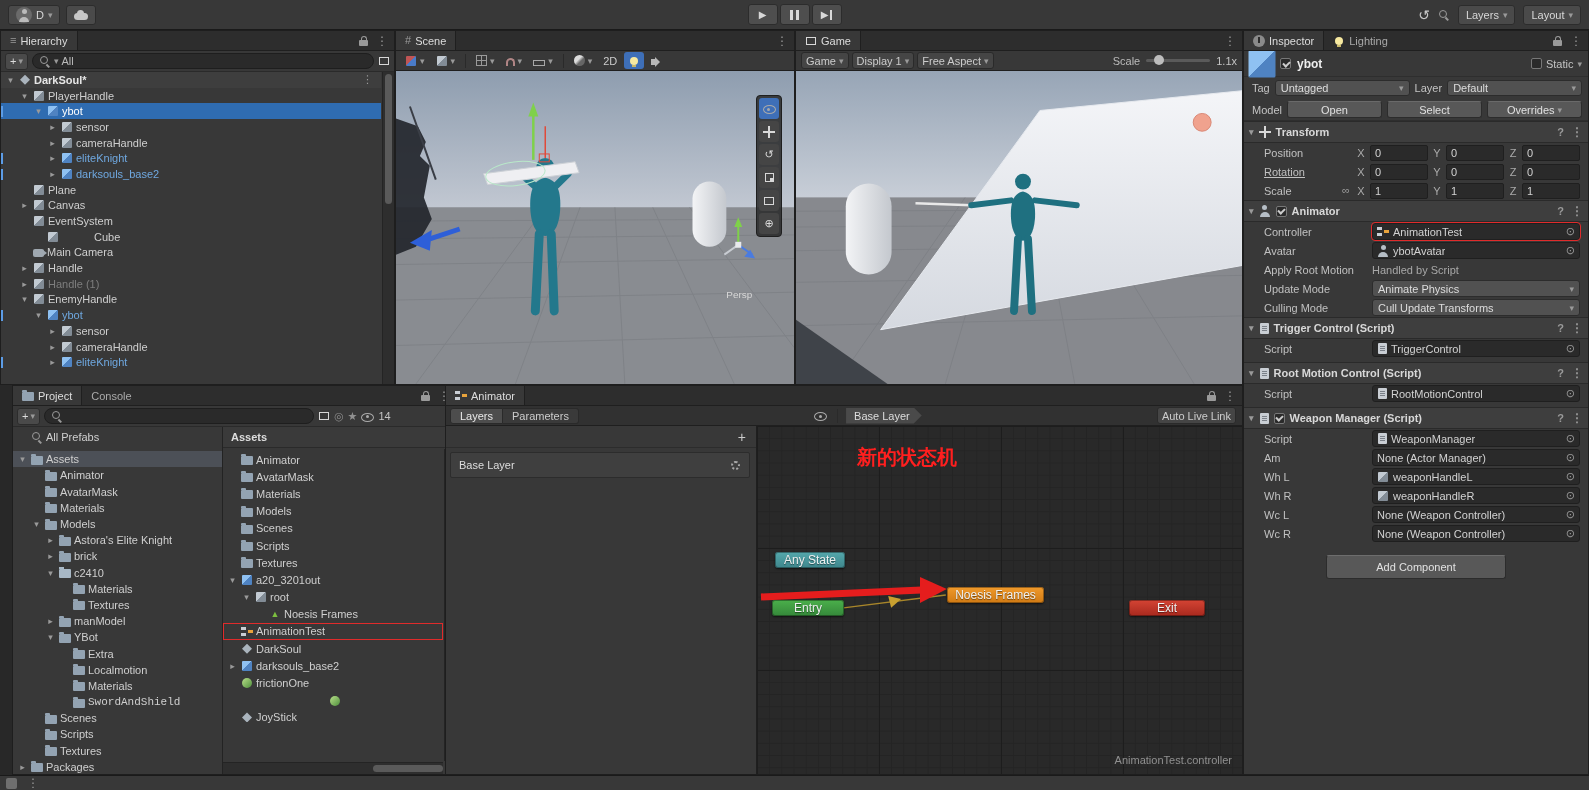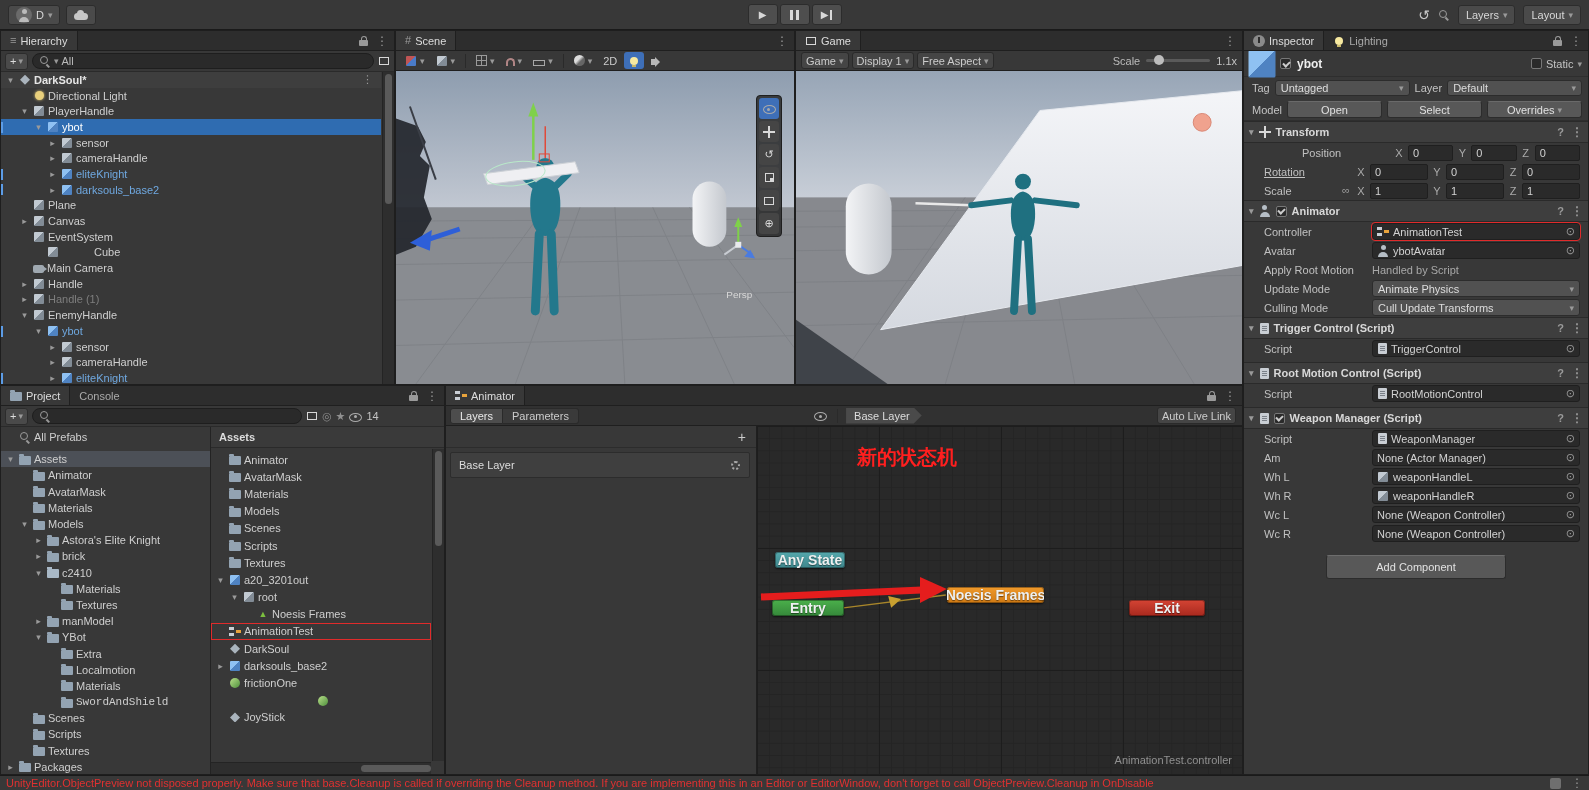--- a/index.html
+++ b/index.html
@@ -127,21 +127,21 @@
 .static-val{color:#a8a8a8}
 .infobox{position:relative;margin:5px 8px;background:#404040;border:1px solid #2a2a2a;border-radius:3px;padding:5px 6px 5px 30px;font-size:10px;line-height:12.5px;color:#cfcfcf;white-space:pre-line}
 .infobox .ic-info{position:absolute;left:7px;top:50%;margin-top:-8px;width:16px;height:16px}
 .infobox .ic-info:after{left:7px;top:3px;width:2px;height:8px}
 .add-btn{width:180px;height:24px;margin:8px auto;background:#585858;border:1px solid #2c2c2c;border-top-color:#6d6d6d;border-radius:3px;display:flex;align-items:center;justify-content:center;color:#e2e2e2}
 .comp-gap{height:4px}
 .cb{width:11px;height:11px;border:1px solid #777;background:#2a2a2a;border-radius:2px;position:relative;flex:none}
 .cb.on:after{content:"";position:absolute;left:1.5px;top:1.5px;width:5px;height:3px;border-left:2px solid #ccc;border-bottom:2px solid #ccc;transform:rotate(-45deg)}
 
 .graph{position:absolute;left:310px;top:40px;right:0;bottom:0;background:#292929;border-left:1px solid #1f1f1f;overflow:hidden;background-image:linear-gradient(#1d1d1d 1px,transparent 1px),linear-gradient(90deg,#1d1d1d 1px,transparent 1px),linear-gradient(#242424 1px,transparent 1px),linear-gradient(90deg,#242424 1px,transparent 1px);background-size:122px 122px,122px 122px,12.2px 12.2px,12.2px 12.2px}
-.gnode{position:absolute;display:flex;align-items:center;justify-content:center;font-size:14px;font-weight:bold;color:#eef0f0;border-radius:3px;box-shadow:0 1px 2px rgba(0,0,0,.6),inset 0 0 0 1px rgba(0,0,0,.35);text-shadow:0 1px 1px rgba(0,0,0,.5);white-space:nowrap;overflow:hidden}
+.gnode{position:absolute;display:flex;align-items:center;justify-content:center;font-size:12px;font-weight:normal;color:#eef0f0;border-radius:3px;box-shadow:0 1px 2px rgba(0,0,0,.6),inset 0 0 0 1px rgba(0,0,0,.35);text-shadow:0 1px 1px rgba(0,0,0,.5);white-space:nowrap;overflow:hidden}
 .gnode.anystate{background:linear-gradient(#55a8ac,#3e868c)}
 .gnode.entry{background:linear-gradient(#4bb04b,#35883a)}
 .gnode.orange{background:linear-gradient(#f09a2c,#d07a14)}
 .gnode.exit{background:linear-gradient(#d44434,#a8291e)}
 .graph-note{position:absolute;left:100px;top:18px;color:#ff1f1f;font-size:20px;font-weight:bold;font-family:sans-serif}
 .graph-footer{position:absolute;right:10px;bottom:8px;color:#909090}
 .graph svg{position:absolute;inset:0;pointer-events:none}
 .layer-card{position:absolute;left:4px;top:26px;width:300px;height:26px;background:#3f3f3f;border:1px solid #2c2c2c;border-radius:2px;display:flex;align-items:center;gap:6px;padding:0 8px;color:#ddd}
 .bc-chip{display:flex;align-items:center;height:16px;padding:0 12px 0 8px;background:#4a4a4a;color:#ddd;clip-path:polygon(0 0,calc(100% - 8px) 0,100% 50%,calc(100% - 8px) 100%,0 100%)}
 .subtab{display:flex;align-items:center;height:16px;padding:0 9px;border:1px solid #2a2a2a;color:#ccc;background:#3a3a3a}
@@ -217,25 +217,20 @@
         <span>All</span>
       </div>
       <span class="ic ic-rectT"></span>
     </div>
     <div id="hier-tree" style="position:absolute;left:0;top:41px;right:13px;bottom:0;overflow:hidden">
         <div class="trow shead" style="padding-left: 4px;">
           <span class="arrow">▾</span>
           <span class="ic ic-scene"></span>
           <span class="tlabel">DarkSoul*</span>
           <span class="row-dots">⋮</span>
-        </div>
-        <div class="trow" style="padding-left: 18px;">
-          <span class="arrow"></span>
-          <span class="ic ic-light"></span>
-          <span class="tlabel">Directional Light</span>
         </div>
         <div class="trow" style="padding-left: 18px;">
           <span class="arrow">▾</span>
           <span class="ic ic-cube"></span>
           <span class="tlabel">PlayerHandle</span>
         </div>
         <div class="trow sel" style="padding-left: 32px;">
           <span class="pmark"></span>
           <span class="arrow">▾</span>
           <span class="ic ic-cube-blue"></span>
@@ -597,21 +592,21 @@
         <span class="caret">▾</span>
         <span class="ic ic-move"></span>
         <span>Transform</span>
         <span class="head-right">
             <span>?</span>
             <span class="dots">⋮</span>
           </span>
       </div>
       <div id="transform-rows">
           <div class="irow">
-            <span class="ilabel" style="width: 74px; margin-left: 38px;">Position</span>
+            <span class="ilabel" style="width: 74px;">Position</span>
             <span style="width: 10px; flex: 0 0 auto;"></span>
             <span class="axis">X</span>
             <div class="numf">0</div>
             <span class="axis">Y</span>
             <div class="numf">0</div>
             <span class="axis">Z</span>
             <div class="numf">0</div>
           </div>
           <div class="irow">
             <span class="ilabel" style="width: 74px; text-decoration: underline;">Rotation</span>
@@ -776,21 +771,21 @@
           </div>
           <div class="comp-gap"></div>
         </div>
 
       <div class="add-btn">
           <span>Add Component</span>
         </div>
     </div>
   </div>
 
-  <div class="panel" id="project-panel" style="left:0;top:385px;width:445px;height:390px">
+  <div class="panel" id="project-panel" style="left:12px;top:385px;width:445px;height:390px">
     <div class="tabbar">
       <div class="tab active">
         <span class="ic ic-folder"></span>
         <span>Project</span>
       </div>
       <div class="tab">
         <span>Console</span>
       </div>
       <div class="bar-right">
         <span class="ic ic-lock"></span>
@@ -1065,18 +1060,17 @@
       <svg viewBox="0 0 488 350">
         <line x1="4" y1="172" x2="166" y2="165" stroke="#e51d1d" stroke-width="7"></line>
         <polygon points="164,152 164,178 191,164" fill="#e51d1d"></polygon>
       </svg>
       <div class="graph-note">新的状态机</div>
       <div class="graph-footer">AnimationTest.controller</div>
     </div>
   </div>
 
   <div id="status-bar">
-    <span id="status-msg">UnityEditor.ObjectPreview not disposed properly. Make sure that base.Cleanup is called if overriding the Cleanup method. If you are implementing this in an Editor or EditorWindow, don't forget to call ObjectPreview.Cleanup in OnDisable</span>
     <span class="ic ic-badge"></span>
     <span class="dots">⋮</span>
   </div>
 
 </div>
 
 </body></html>

